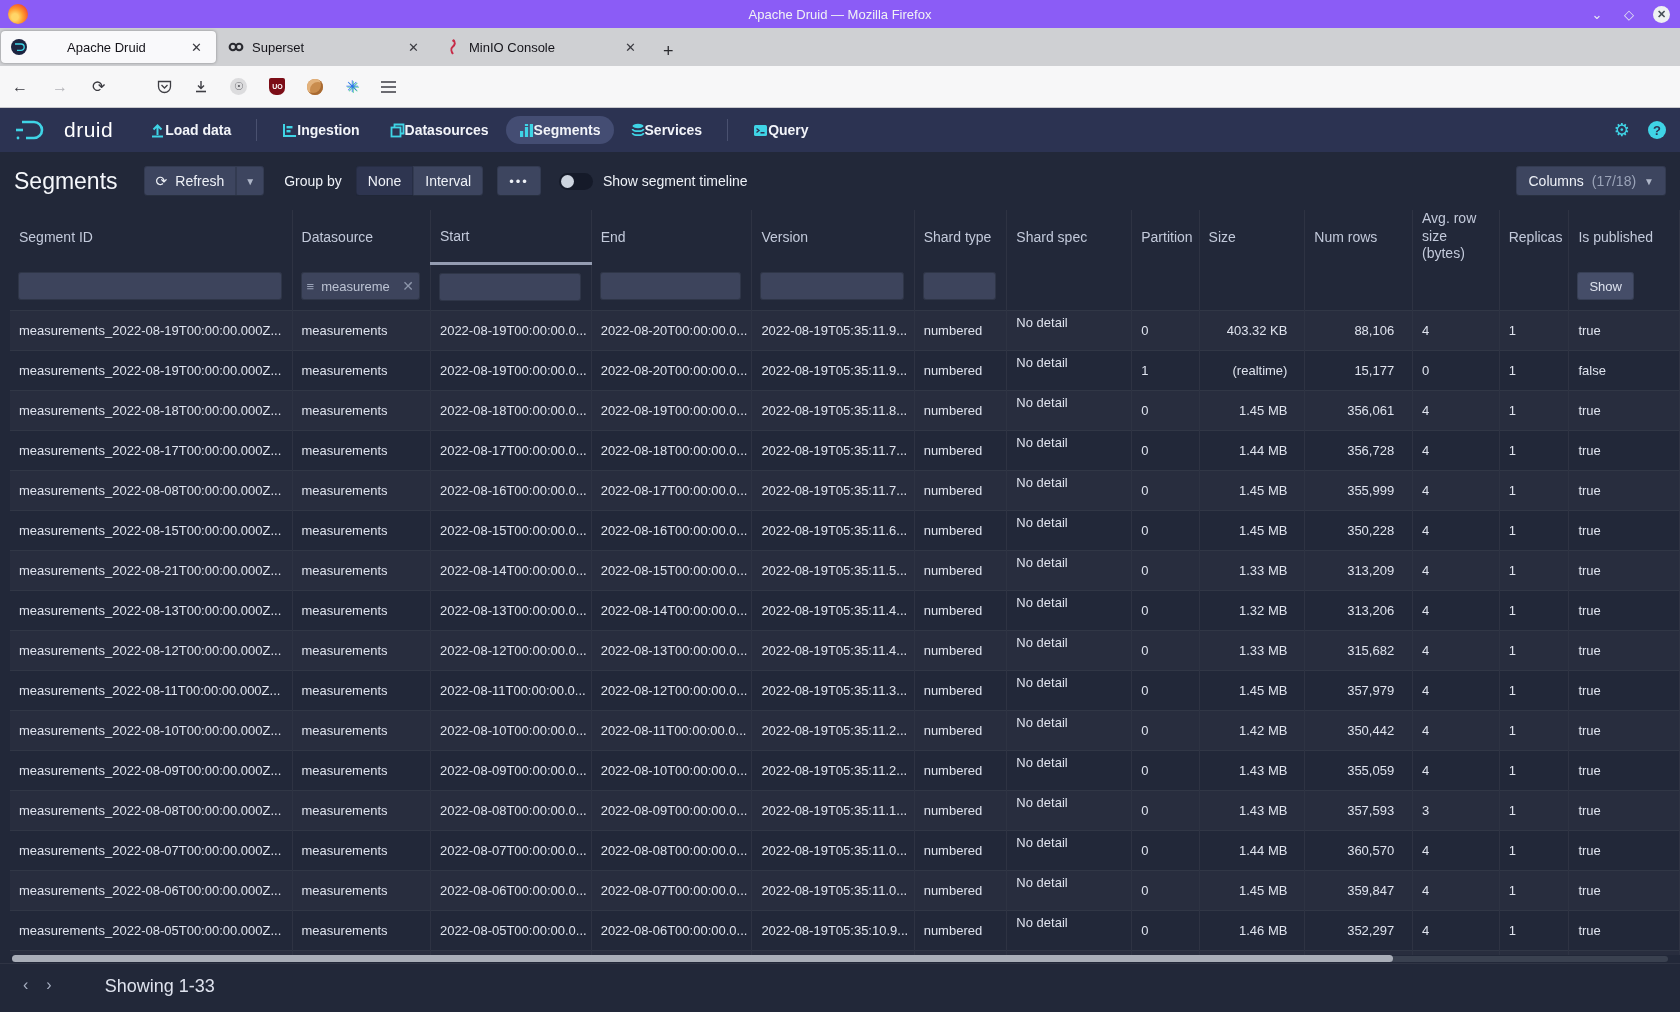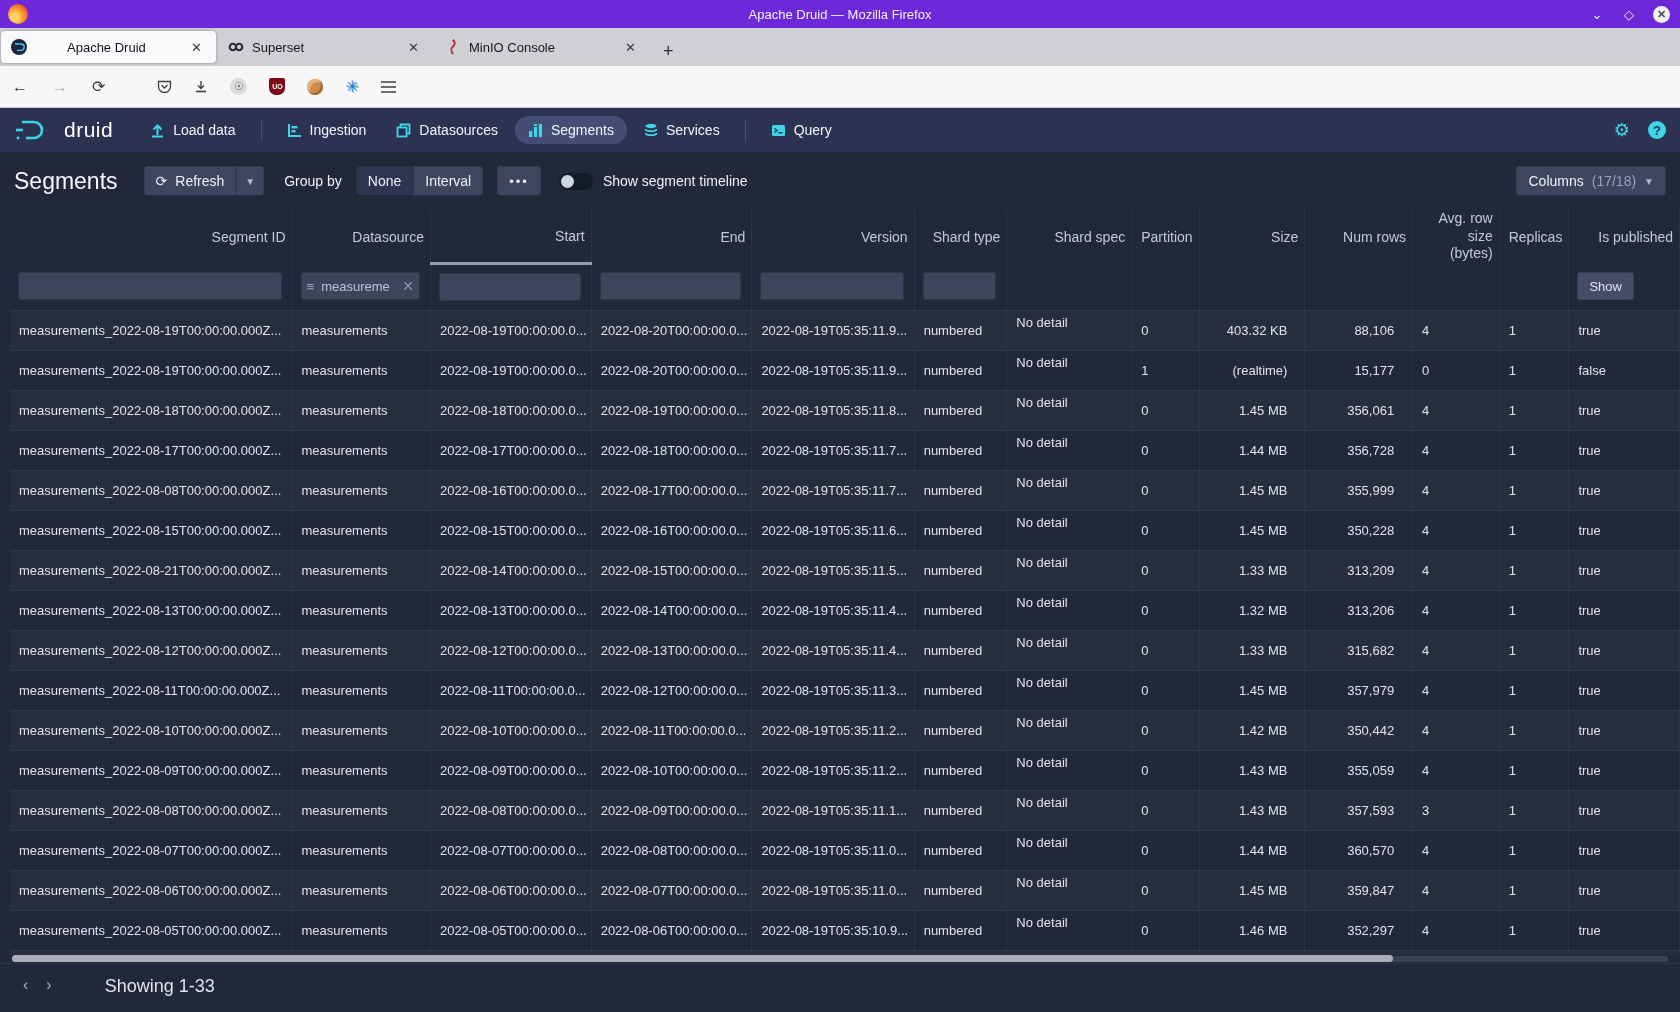--- a/index.html
+++ b/index.html
@@ -1,21 +1,21 @@
 <!DOCTYPE html>
 <html><head>
 <meta charset="utf-8">
 <style>
   * { margin:0; padding:0; box-sizing:border-box; }
   html,body { width:1680px; height:1012px; overflow:hidden; background:#222839;
     font-family:"Liberation Sans", sans-serif; }
   .app { width:1680px; height:1012px; display:flex; flex-direction:column; position:relative; }
 
   
-  .titlebar { height:28px; background:#6d28d9; display:flex; align-items:center; position:relative; flex:none; }
+  .titlebar { height:28px; background:#8b5cf6; display:flex; align-items:center; position:relative; flex:none; }
   .ff-logo { width:20px; height:20px; margin-left:8px; border-radius:50%;
     background:radial-gradient(circle at 35% 65%, #ffd567 18%, #ff9a2e 45%, #f4542c 75%, #d93a6a 100%); }
   .win-title { position:absolute; left:0; right:0; text-align:center; color:#f1f3f5; font-size:13px; }
   .win-controls { margin-left:auto; display:flex; align-items:center; gap:16px; padding-right:10px; z-index:2; }
   .wc { color:#eceff2; font-size:13px; width:16px; text-align:center; cursor:default; }
   .wc-close { width:17px; height:17px; background:#eef0f2; border-radius:50%; color:#474f58;
     display:flex; align-items:center; justify-content:center; font-size:11px; font-weight:bold; }
 
   .tabstrip { height:38px; background:#cfd0d3; display:flex; align-items:flex-end; flex:none; }
   .tab { height:32px; margin:3px 1px; display:flex; align-items:center; gap:8px; padding:0 10px 0 10px;
@@ -45,22 +45,22 @@
      display:flex; align-items:center; justify-content:center; border-radius:2px 2px 7px 7px; }
   .cookie { width:16px; height:16px; border-radius:50%; background:#c98c4e;
      box-shadow:inset -2px -2px 0 #a86a32, inset 3px 3px 0 #e3b27c; }
   .asterisk { color:#2d6ff2; font-size:16px; text-shadow:1px 1px 0 #3cc98c; }
 
   
   .dnav { height:44px; background:#2c3352; display:flex; align-items:center; padding:0 14px; flex:none; }
   .dlogo { display:flex; align-items:center; gap:16px; margin-right:22px; }
   .dlogo .word { color:#fff; font-size:21px; letter-spacing:.5px; }
   .nav-items { display:flex; align-items:center; height:100%; }
-  .nav-item { display:flex; align-items:center; gap:8px; color:#f2f4f9; font-size:14px;
-    padding:6px 13px; border-radius:15px; margin:0 2px; }
+  .nav-item { display:flex; align-items:center; color:#f2f4f9; font-size:14px;
+    padding:6px 13px; border-radius:15px; margin:0 2px;font-weight:bold; }
   .nav-item.active { background:#444d73; }
   .nav-item .nicon { color:#3fd4e6; display:flex; }
   .nav-sep { width:1px; height:22px; background:#4a5170; margin:0 10px; }
   .dnav-right { margin-left:auto; display:flex; align-items:center; gap:18px; }
   .gear { color:#3fd4e6; font-size:18px; }
   .helpq { width:18px; height:18px; background:#3fd4e6; color:#2c3352; border-radius:50%;
     font-size:13px; font-weight:bold; display:flex; align-items:center; justify-content:center; }
 
   .vheader { height:58px; display:flex; align-items:center; padding:0 14px; flex:none; background:#222839; }
   .vtitle { color:#f5f7fb; font-size:23px; margin-right:26px; }
@@ -81,21 +81,21 @@
   .switch .knob { position:absolute; left:2px; top:2px; width:13px; height:13px; border-radius:50%; background:#cdd4df; }
   .vh-right { margin-left:auto; }
   .btn .dim { color:#9aa3b8; }
 
   
   .table-wrap { flex:none; height:745px; overflow:hidden; padding-left:10px; }
   table { border-collapse:collapse; table-layout:fixed; }
   th, td { border-right:1px solid rgba(255,255,255,.055); font-weight:normal; text-align:left;
     white-space:nowrap; overflow:hidden; }
   thead .hrow th { height:53px; color:#c3cadb; font-size:14px; padding:0 6px 0 9px;
-    vertical-align:middle; text-overflow:ellipsis;text-align:right; }
+    vertical-align:middle; text-overflow:ellipsis; }
   thead .hrow th.wrap { white-space:normal; line-height:1.25; text-overflow:clip; }
   thead .hrow th.sorted { border-bottom:3px solid #949cb1; }
   thead .frow td { height:47px; vertical-align:middle; padding:0 10px 0 8px; }
   .filter-input { height:28px; background:#3d445c; border-radius:3px;
     box-shadow:inset 0 0 0 1px rgba(16,22,26,.3); display:flex; align-items:center; padding:0 6px; }
   .ftag { display:flex; align-items:center; gap:7px; color:#bcc3d3; font-size:13px; width:100%; }
   .ftag .eq { font-size:13px; color:#9aa3b8; }
   .ftag .txt { flex:1; overflow:hidden; white-space:nowrap; }
   .ftag .x { color:#8d96ab; font-size:14px; }
   .showbtn { height:28px; background:#454d68; border-radius:3px; color:#dde2ee; font-size:13px;

